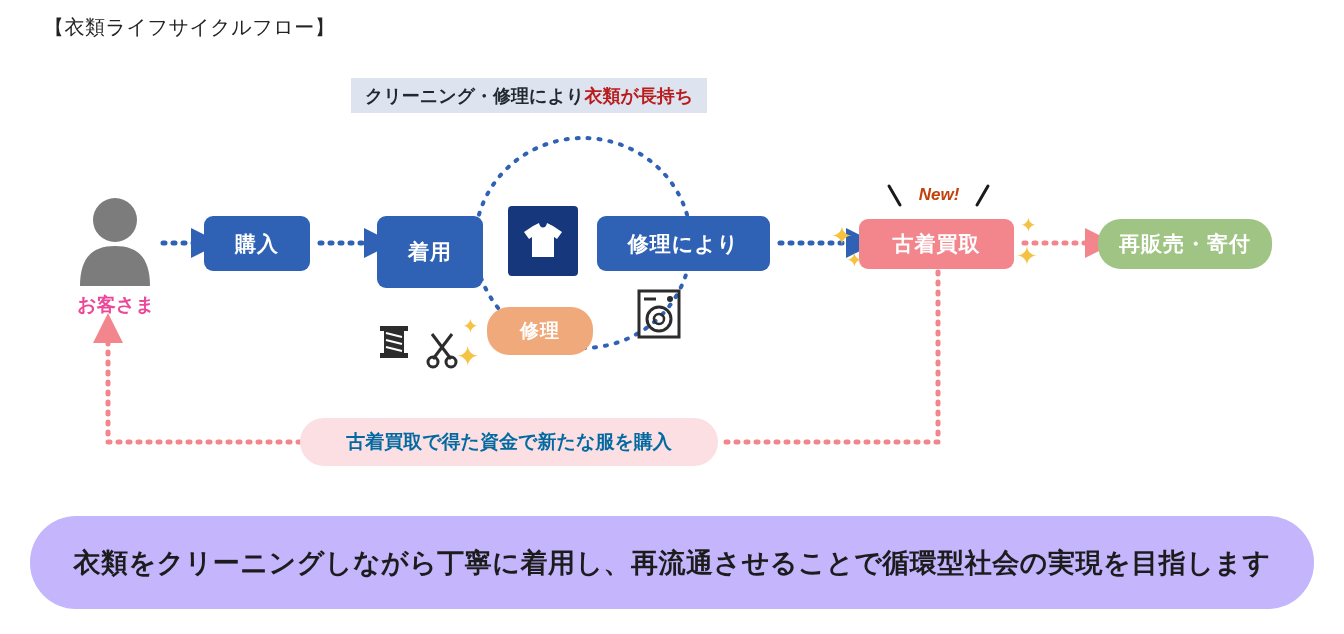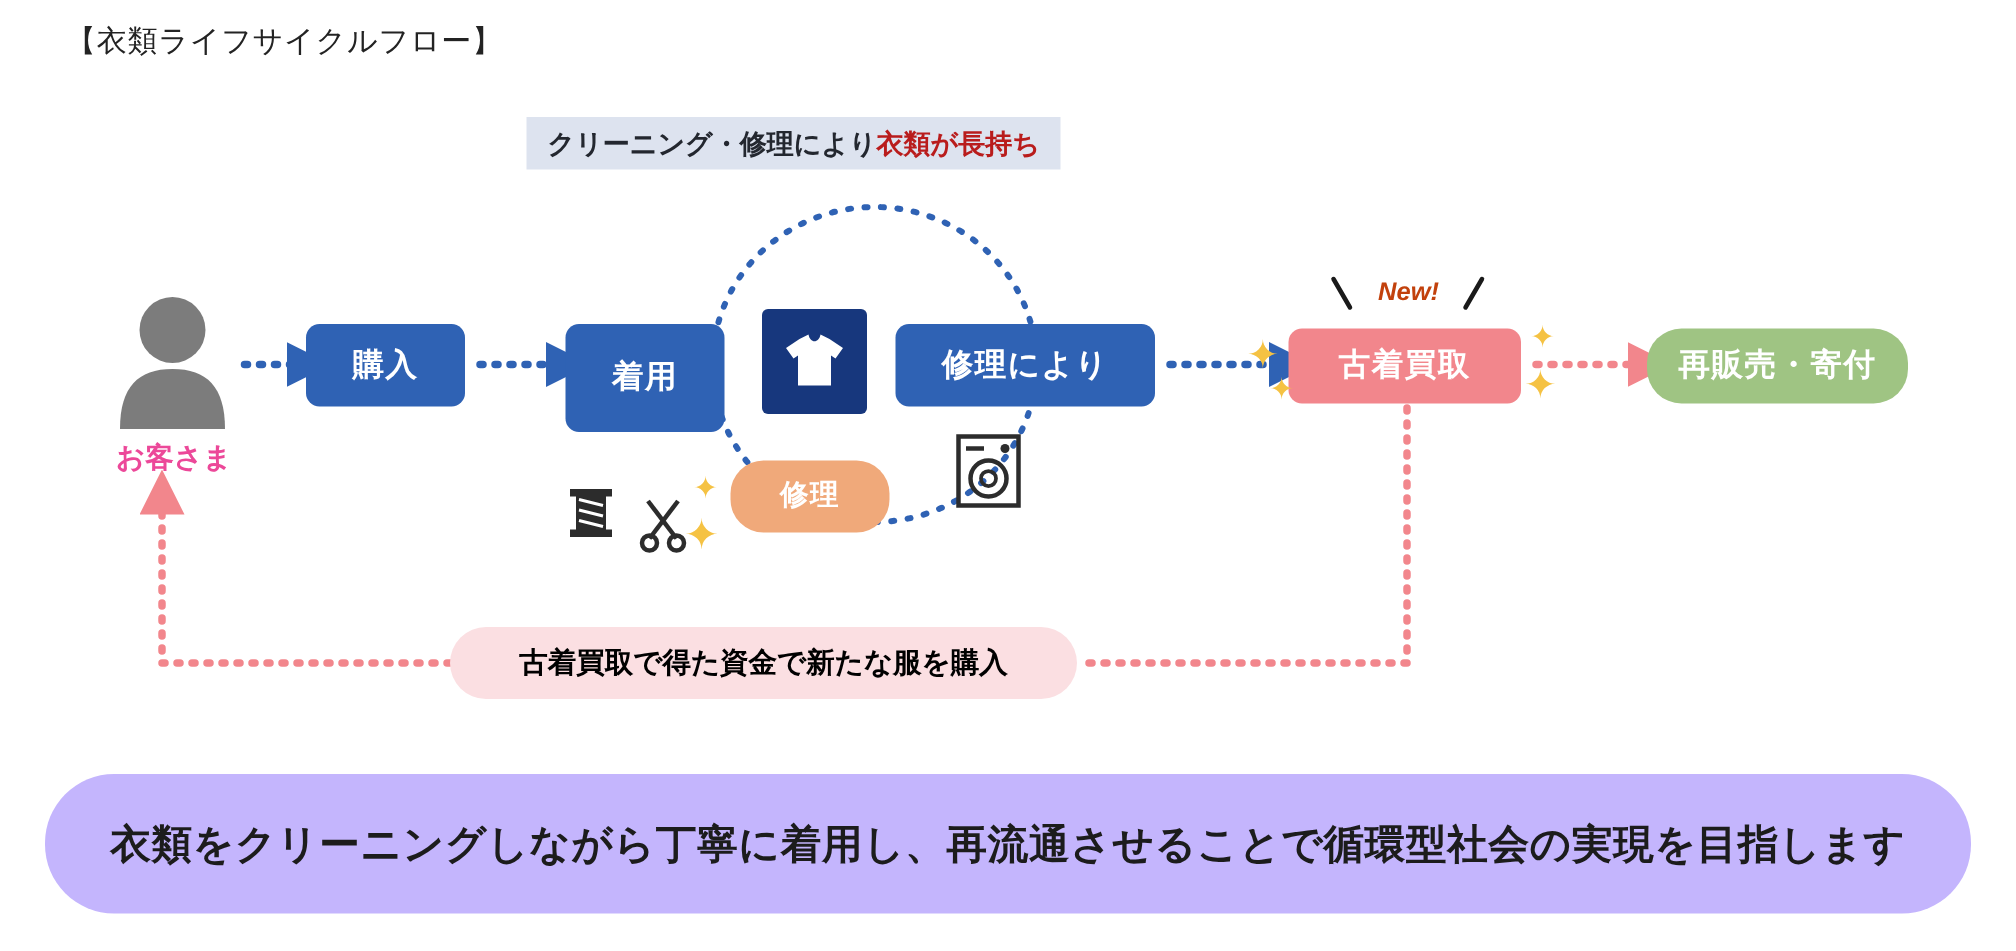--- a/index.html
+++ b/index.html
@@ -101,21 +101,21 @@
     top: 418px;
     width: 418px;
     height: 48px;
     background: #fbdfe2;
     border-radius: 24px;
     display: flex;
     align-items: center;
     justify-content: center;
     font-size: 19px;
     font-weight: bold;
-    color: #000000;
+    color: #0369a1;
     white-space: nowrap;
   }
 
   
   #summary-bar {
     position: absolute;
     left: 30px;
     top: 516px;
     width: 1284px;
     height: 93px;

